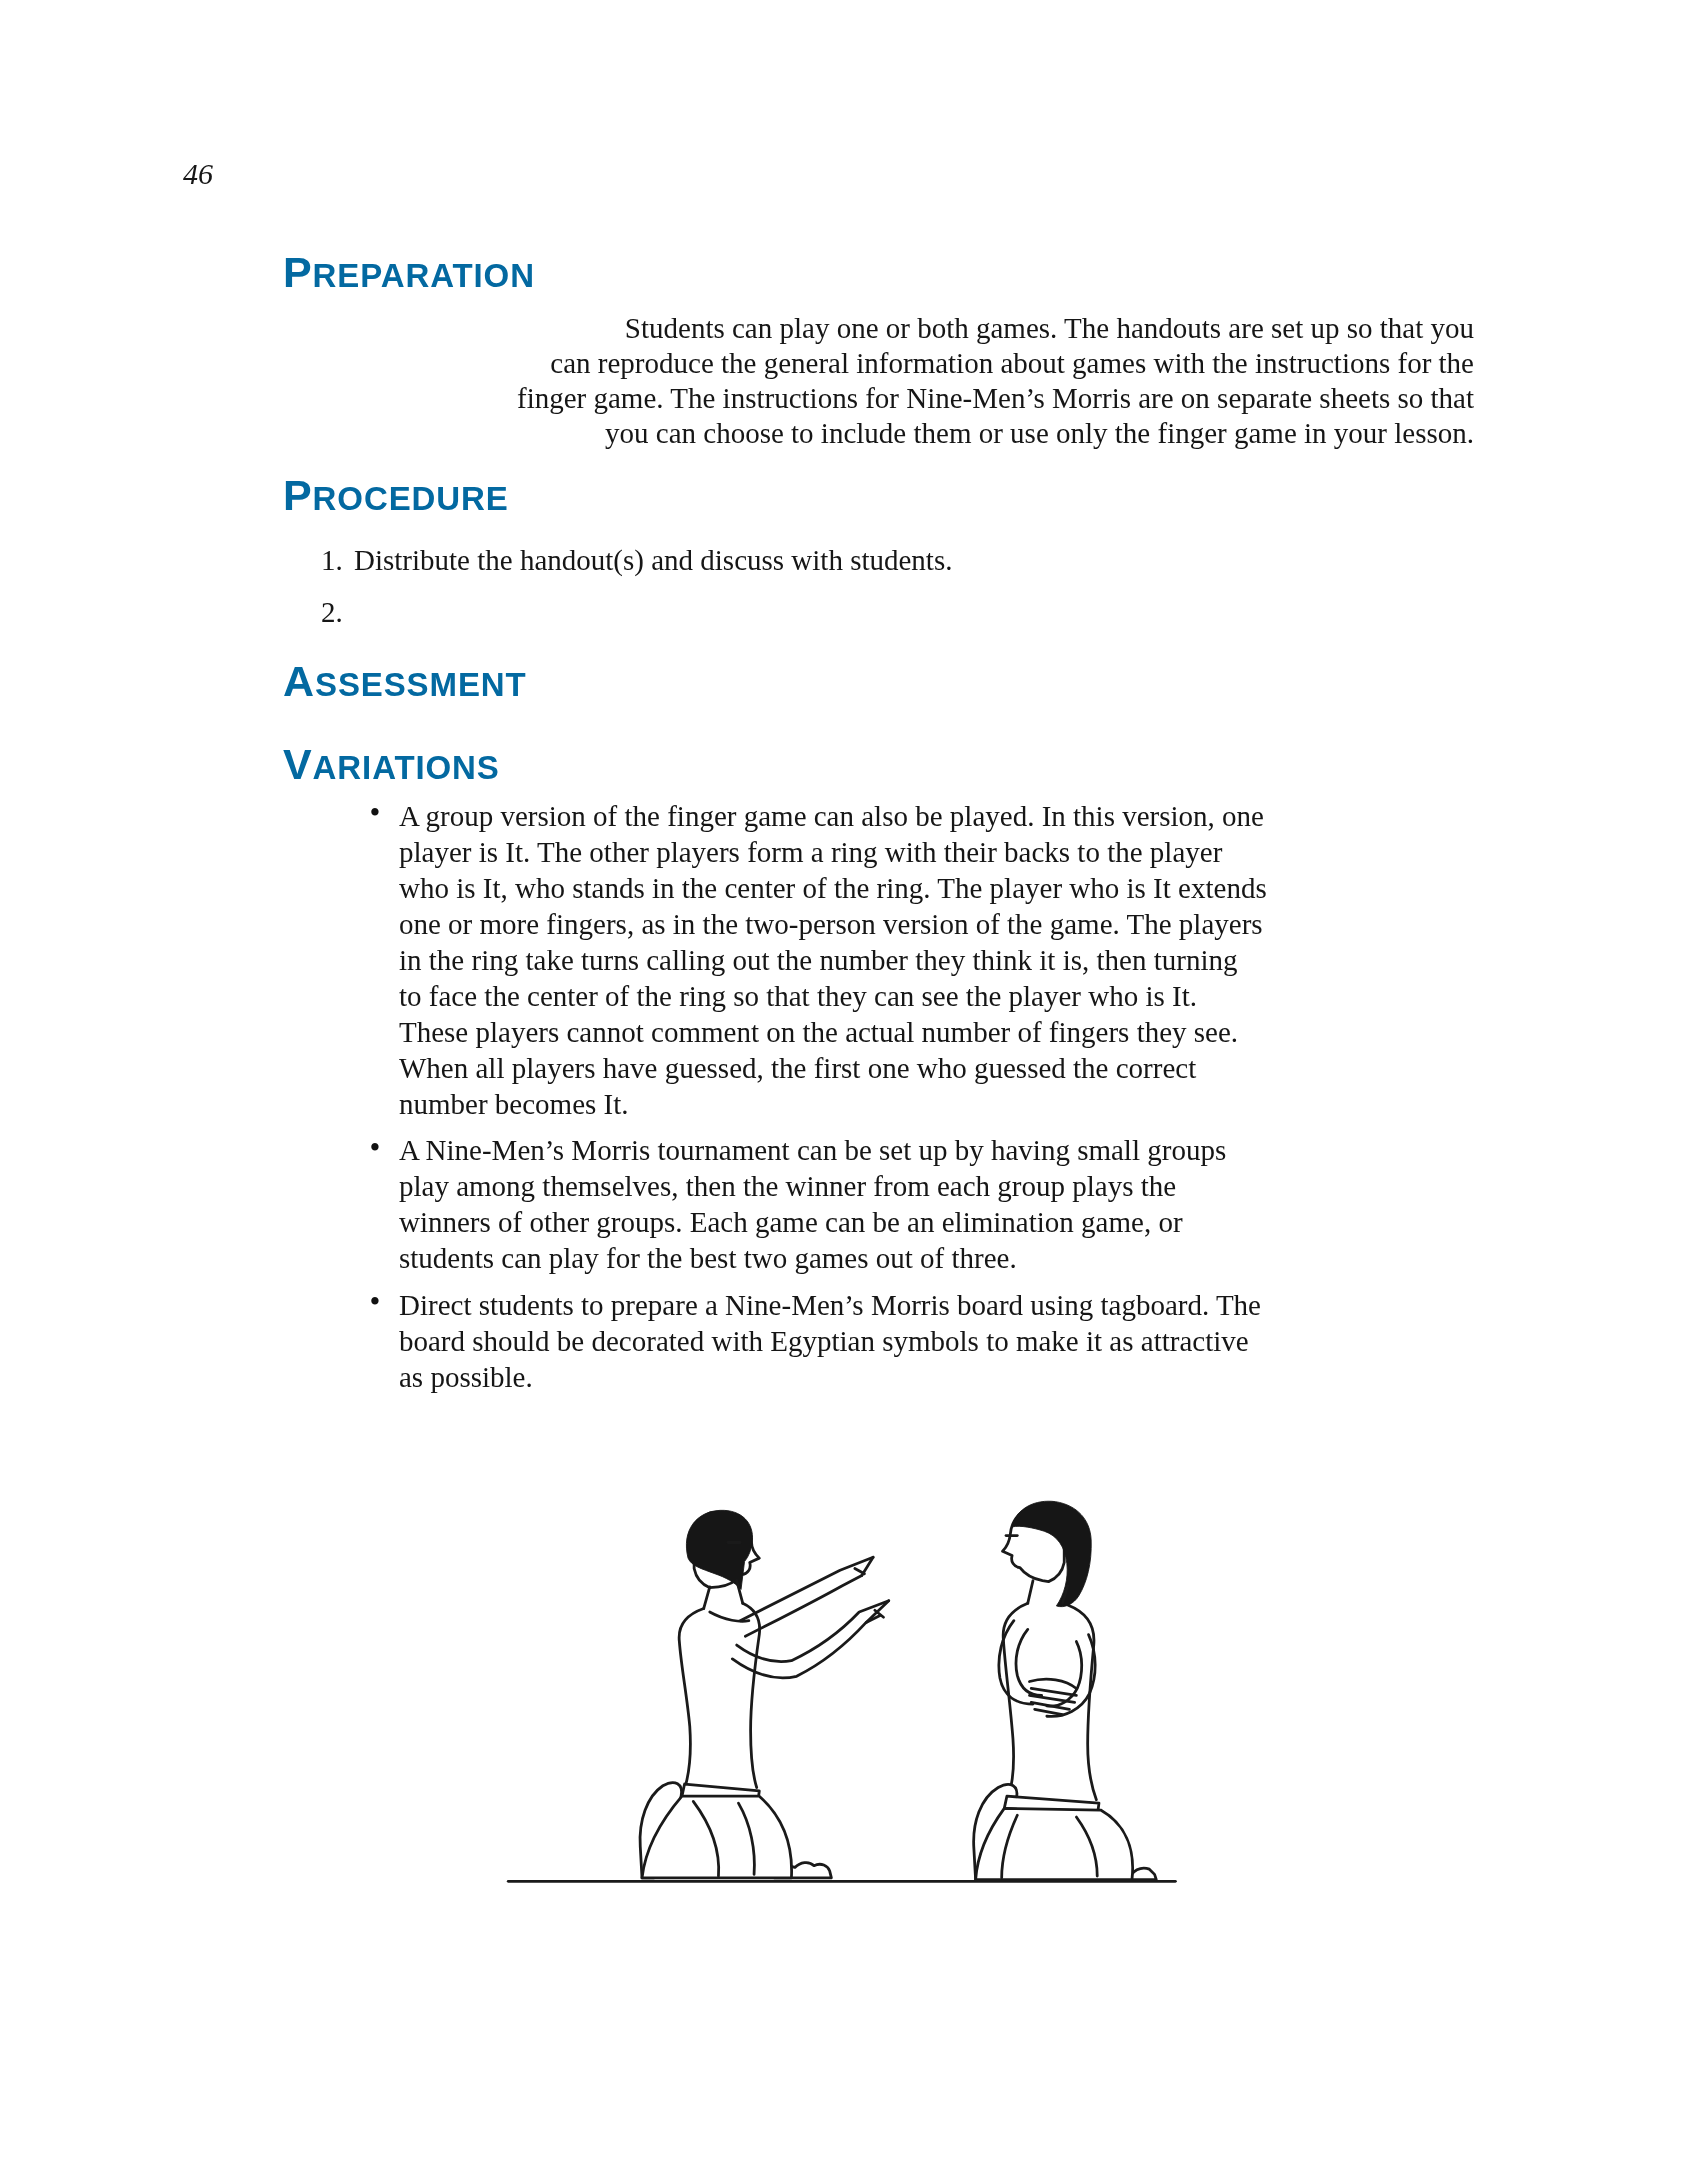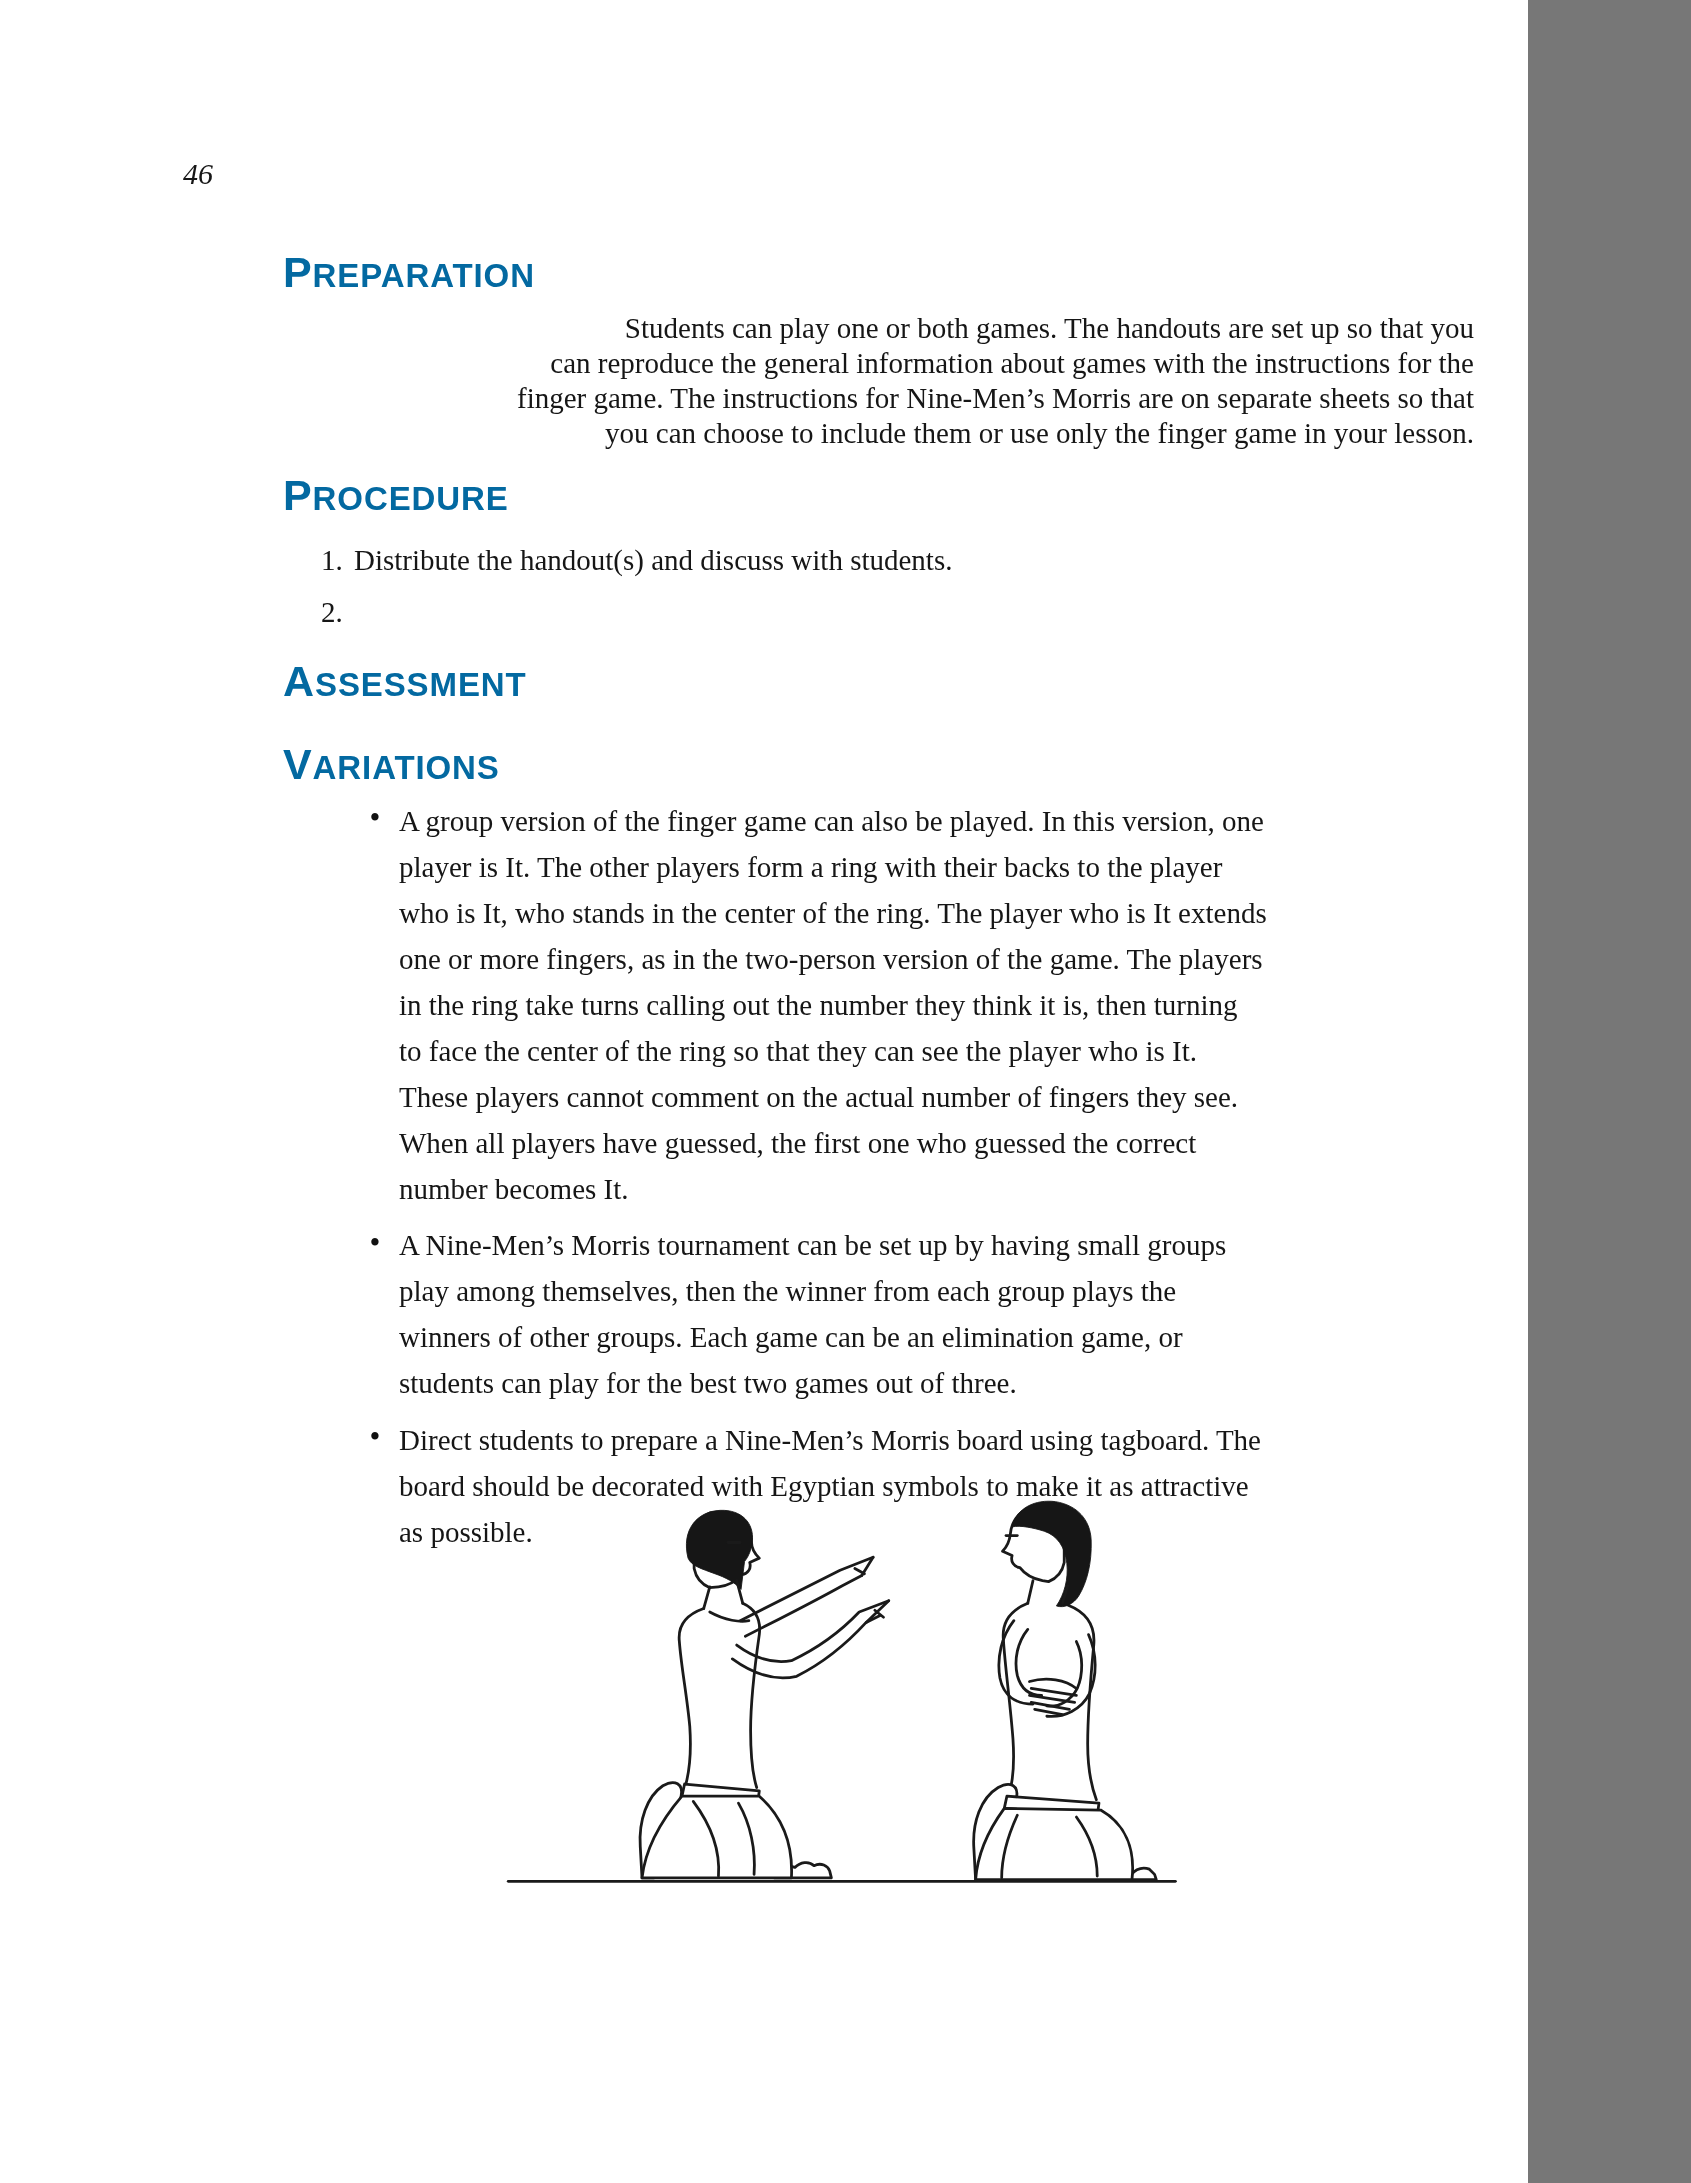--- a/index.html
+++ b/index.html
@@ -1,18 +1,18 @@
 <!DOCTYPE html>
 <html style="font-size:14px"><head>
 <meta charset="utf-8">
 <style>
   html,body { margin:0; padding:0; background:#777; }
   .page {
     position:relative;
-    width:1528px; height:2184px;
+    width:1691px; height:2184px;
     background:#ffffff;
     font-family:"Liberation Serif", serif;
     color:#161616;
     overflow:hidden;
   }
   
   .running-head {
     position:absolute; left:183px; top:156px;
     font-style:italic; font-size:30px; line-height:35px;
     display:flex; gap:52px; white-space:nowrap;
@@ -38,21 +38,21 @@
   .steps { margin-top:25px; }
   .step { display:flex; font-size:29px; line-height:35px; margin-left:38px; }
   .step + .step { margin-top:17.4px; }
   .step-num { flex:none; width:33px; }
   .h-assess { margin-top:36px; }
   .par-assess { margin-top:1.7px; }
   .h-var { margin-top:45px; }
   .bullets { margin-top:0; }
   .bullet {
     position:relative; margin-left:90px; padding-left:26px; margin-top:10.4px;
-    font-size:29px; line-height:46px; white-space:pre-line;
+    font-size:29px; line-height:36px; white-space:pre-line;
   }
   .bullet::before {
     content:"\2022";
     position:absolute; left:-3.5px; top:-2.6px; font-size:31px; color:#111;
   }
   
   .illustration { position:absolute; left:482px; top:1473px; width:704px; height:417px; }
   .illustration svg { display:block; width:100%; height:100%; }
   .ink-line { fill:none; stroke:#1a1a1a; stroke-width:3.2; stroke-linecap:round; stroke-linejoin:round; }
   .ink-fill-white { fill:#ffffff; stroke:#1a1a1a; stroke-width:3.2; stroke-linejoin:round; }

